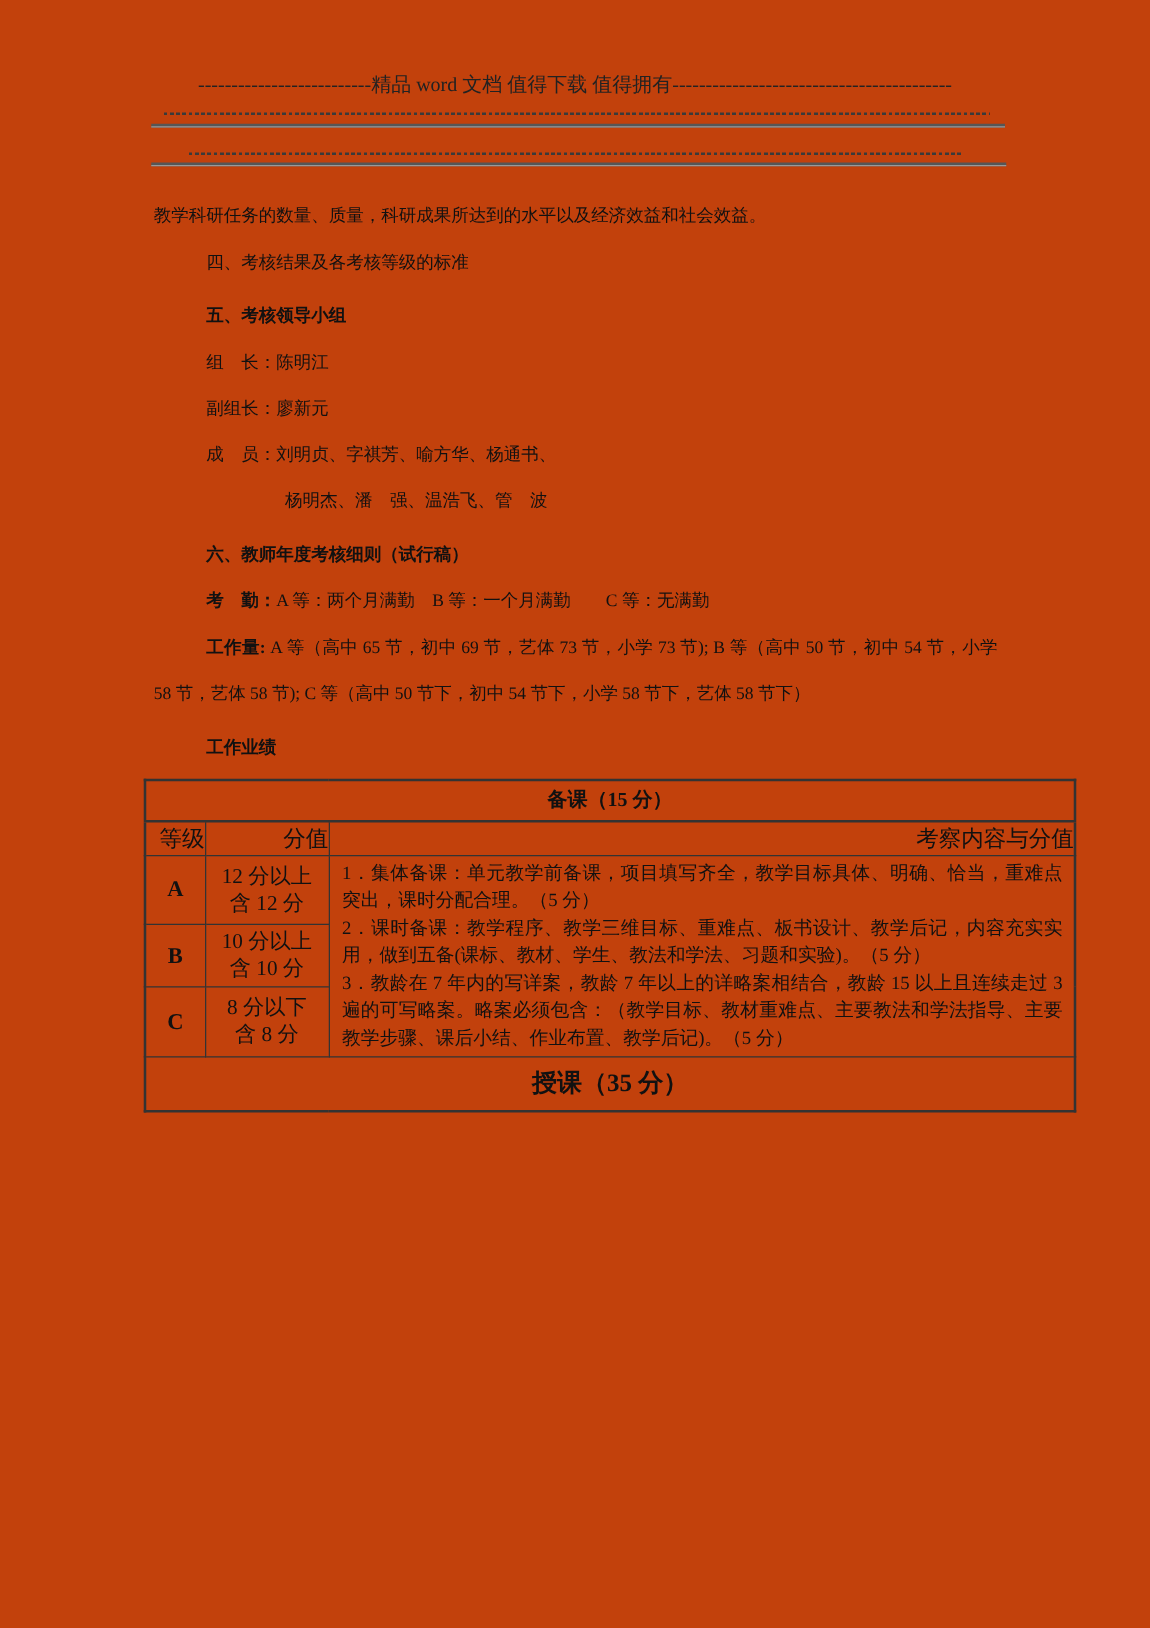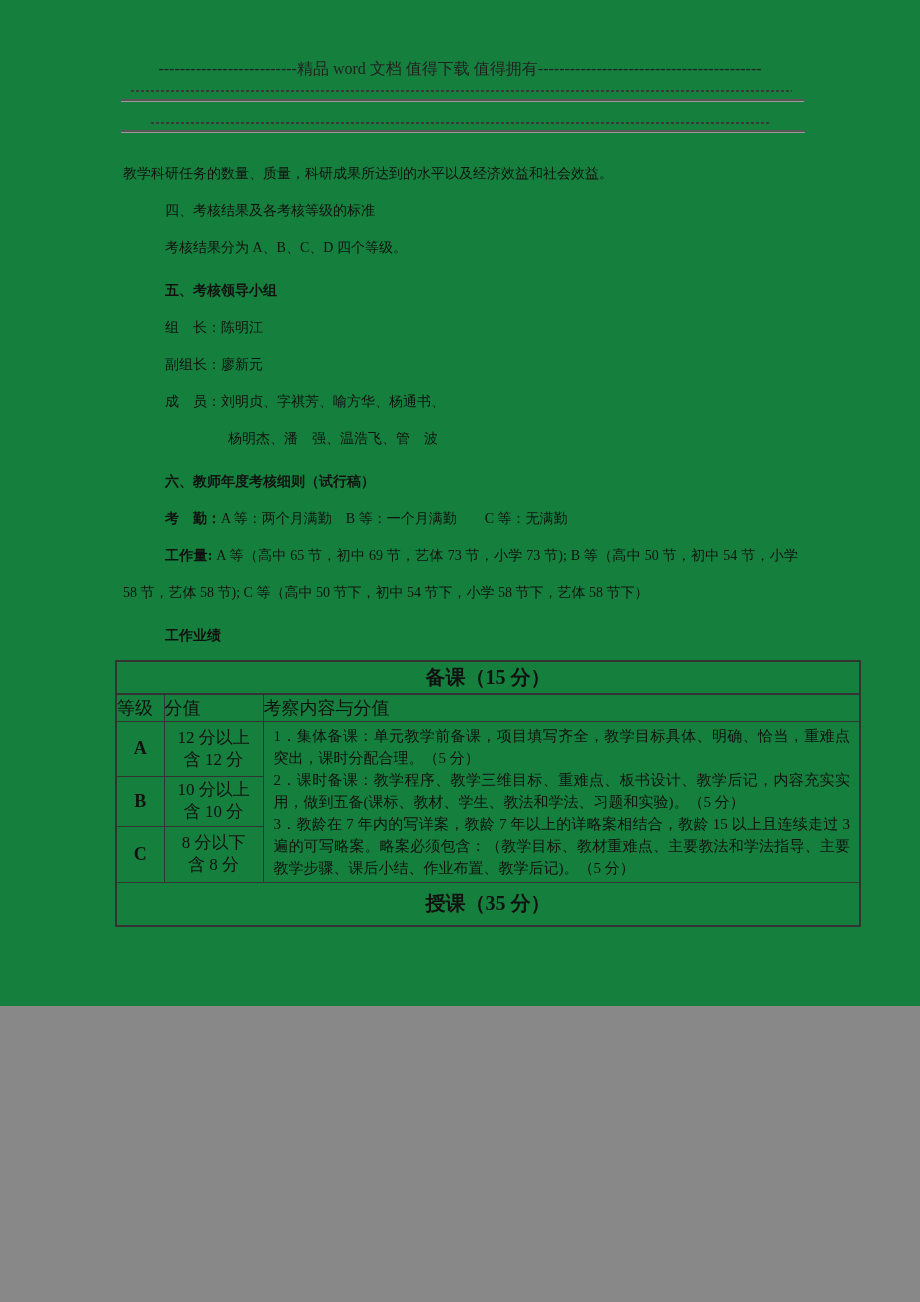--- a/index.html
+++ b/index.html
@@ -1,22 +1,22 @@
 <!DOCTYPE html>
 <html><head>
 <meta charset="utf-8">
 <style>
   * { margin: 0; padding: 0; box-sizing: border-box; }
   html, body { background: #888; }
   .page {
     position: relative;
     width: 920px;
-    height: 1006px;
+    height: 1302px;
     margin: 0 auto;
-    background: #15803d;
+    background: #c2410c;
     overflow: hidden;
     font-family: "Liberation Serif", "DejaVu Serif", serif;
     color: #111111;
   }
   
   .banner {
     padding-top: 58px;
     text-align: center;
     font-size: 16px;
     line-height: 22px;
@@ -78,31 +78,31 @@
   }
   .assessment-table td {
     border: 1px solid #333;
     vertical-align: middle;
   }
   .assessment-table { border: 2px solid #333; }
   .section-row td {
     border-bottom: 2px solid #333;
     text-align: center;
     font-weight: bold;
-    font-size: 20px;
+    font-size: 16px;
     height: 33px;
   }
   .section-row-bottom td {
     text-align: center;
     font-weight: bold;
     font-size: 20px;
     height: 44px;
   }
   .colhead-row td {
-    text-align: left;
+    text-align: right;
     font-size: 18px;
     height: 27px;
   }
   .col-grade { width: 48px; }
   .col-score { width: 99px; }
   .grade-cell {
     text-align: center;
     font-weight: bold;
     font-size: 18px;
   }
@@ -131,21 +131,20 @@
 
   <div class="rule-dashed rd1"></div>
   <div class="rule-solid rs1"></div>
   <div class="rule-dashed rd2"></div>
   <div class="rule-solid rs2"></div>
 
 
   <div class="body-text">
     <p class="p-noindent">教学科研任务的数量、质量，科研成果所达到的水平以及经济效益和社会效益。</p>
     <p>四、考核结果及各考核等级的标准</p>
-    <p>考核结果分为 A、B、C、D 四个等级。</p>
     <p class="p-heading">五、考核领导小组</p>
     <p>组　长：陈明江</p>
     <p>副组长：廖新元</p>
     <p>成　员：刘明贞、字祺芳、喻方华、杨通书、</p>
     <p class="p-members2">杨明杰、潘　强、温浩飞、管　波</p>
     <p class="p-heading">六、教师年度考核细则（试行稿）</p>
     <p><span class="lbl">考　勤：</span><span>A 等：两个月满勤　B 等：一个月满勤　　C 等：无满勤</span></p>
     <p><span class="lbl">工作量:</span><span> A 等（高中 65 节，初中 69 节，艺体 73 节，小学 73 节); B 等（高中 50 节，初中 54 节，小学 58 节，艺体 58 节); C 等（高中 50 节下，初中 54 节下，小学 58 节下，艺体 58 节下）</span></p>
     <p class="p-heading">工作业绩</p>
   </div>

